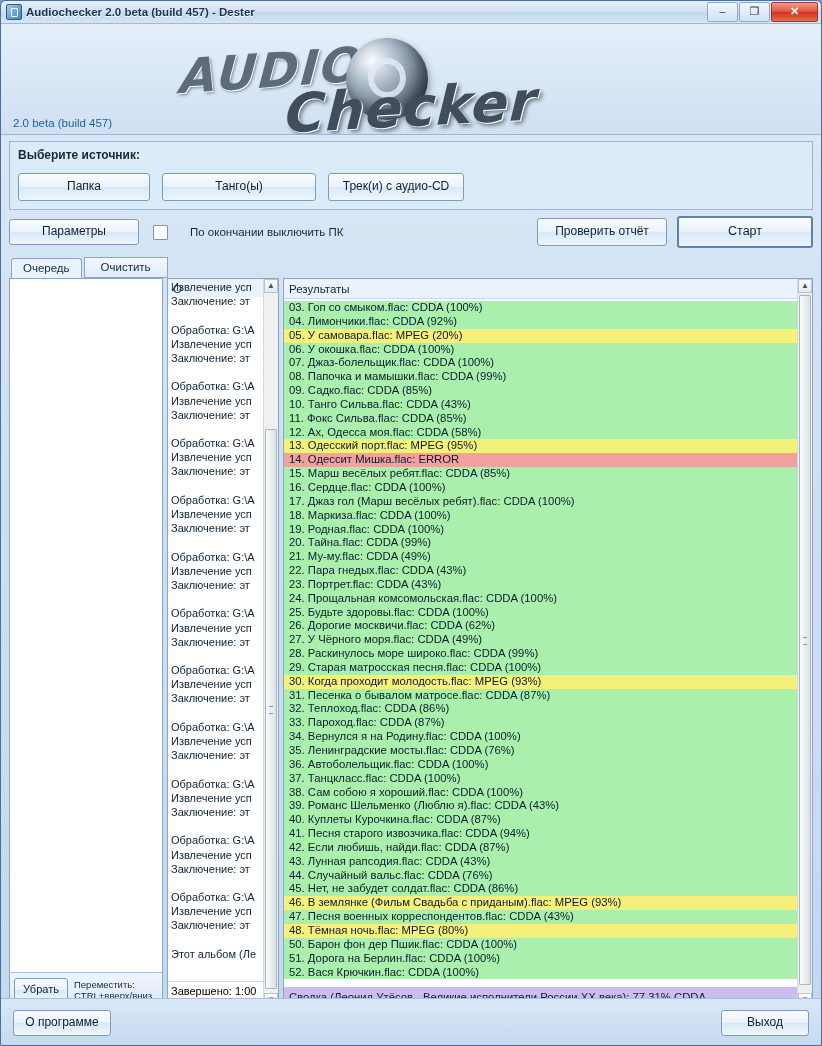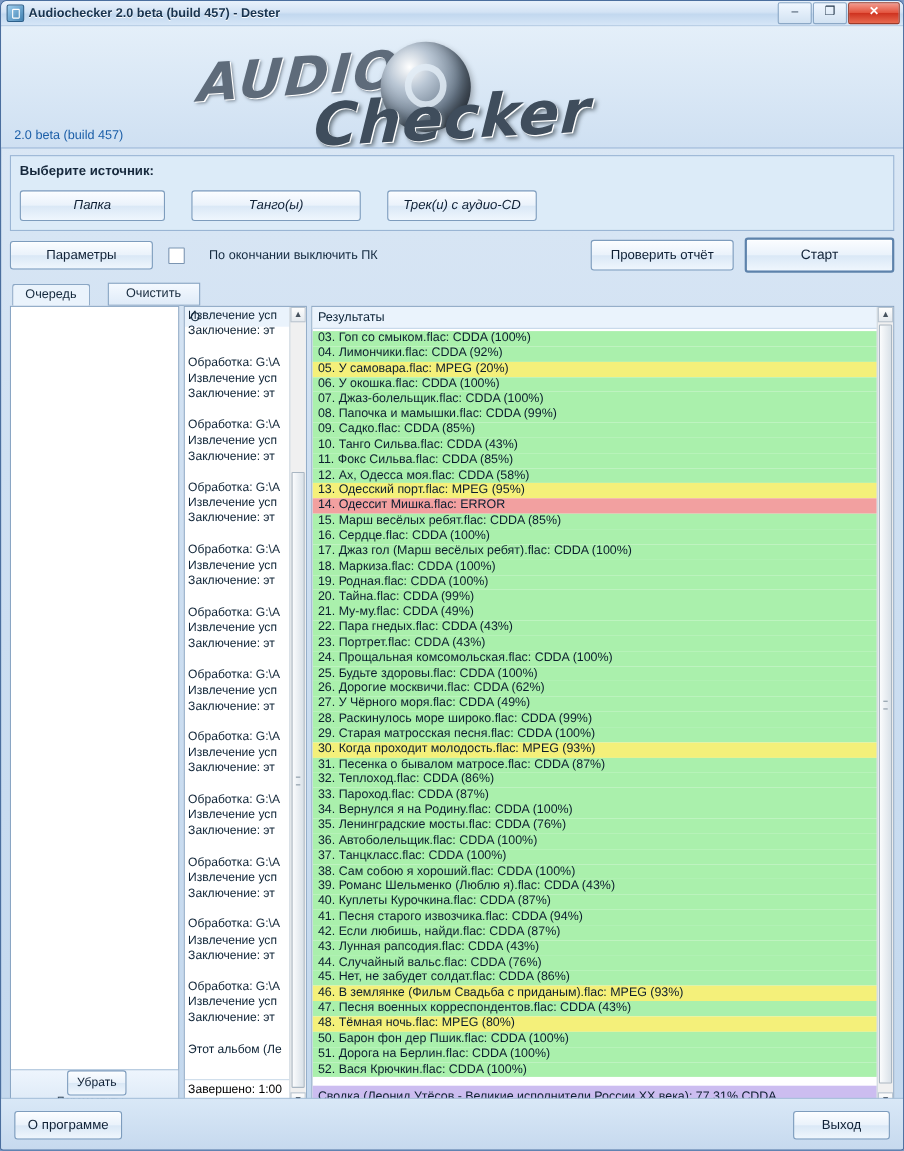--- a/index.html
+++ b/index.html
@@ -151,22 +151,21 @@
     padding: 6px 8px 8px 8px;
   }
   .source-title {
     font-weight: bold;
     font-size: 12px;
     color: #16283c;
     margin-bottom: 11px;
   }
   .btn-row {
     display: flex;
-    gap: 24px;
-    font-style: italic;
+    gap: 12px;
   }
   .btn {
     border: 1px solid #7d9cbd;
     border-radius: 3px;
     background: linear-gradient(to bottom, #fbfdff 0%, #eaf2fb 48%, #dae8f6 52%, #eff6fd 100%);
     font-size: 12px;
     color: #102136;
     text-align: center;
     cursor: default;
     box-shadow: 0 1px 1px rgba(255,255,255,0.7) inset;
@@ -217,21 +216,21 @@
     background: linear-gradient(to bottom, #f4f9ff, #dfebf8);
     padding: 3px 11px 4px 11px;
     font-size: 11.5px;
     border-radius: 3px 3px 0 0;
     color: #15293d;
   }
   .tab.active {
     background: #eaf3fc;
   }
   .tab-clear {
-    margin-left: 16px;
+    margin-left: 2px;
     width: 82px;
     text-align: center;
     padding: 3px 0 4px 0;
     border-radius: 0;
     border-bottom: 1px solid #8aa6c4;
   }
   
   .main {
     position: relative;
     margin: 0 8px;
@@ -247,21 +246,20 @@
   }
   .queue-footer {
     position: absolute;
     left: 0; right: 0; bottom: 0;
     height: 34px;
     background: linear-gradient(to bottom, #eef5fd, #dbe8f6);
     border-top: 1px solid #a9c1da;
     display: flex;
     align-items: center;
     padding-left: 4px;
-    flex-direction: column;
   }
   .btn-remove {
     width: 52px; height: 22px; line-height: 21px;
     font-size: 11px;
   }
   .move-hint {
     font-size: 9.5px;
     line-height: 11px;
     color: #1a3category;
     color: #16293d;

